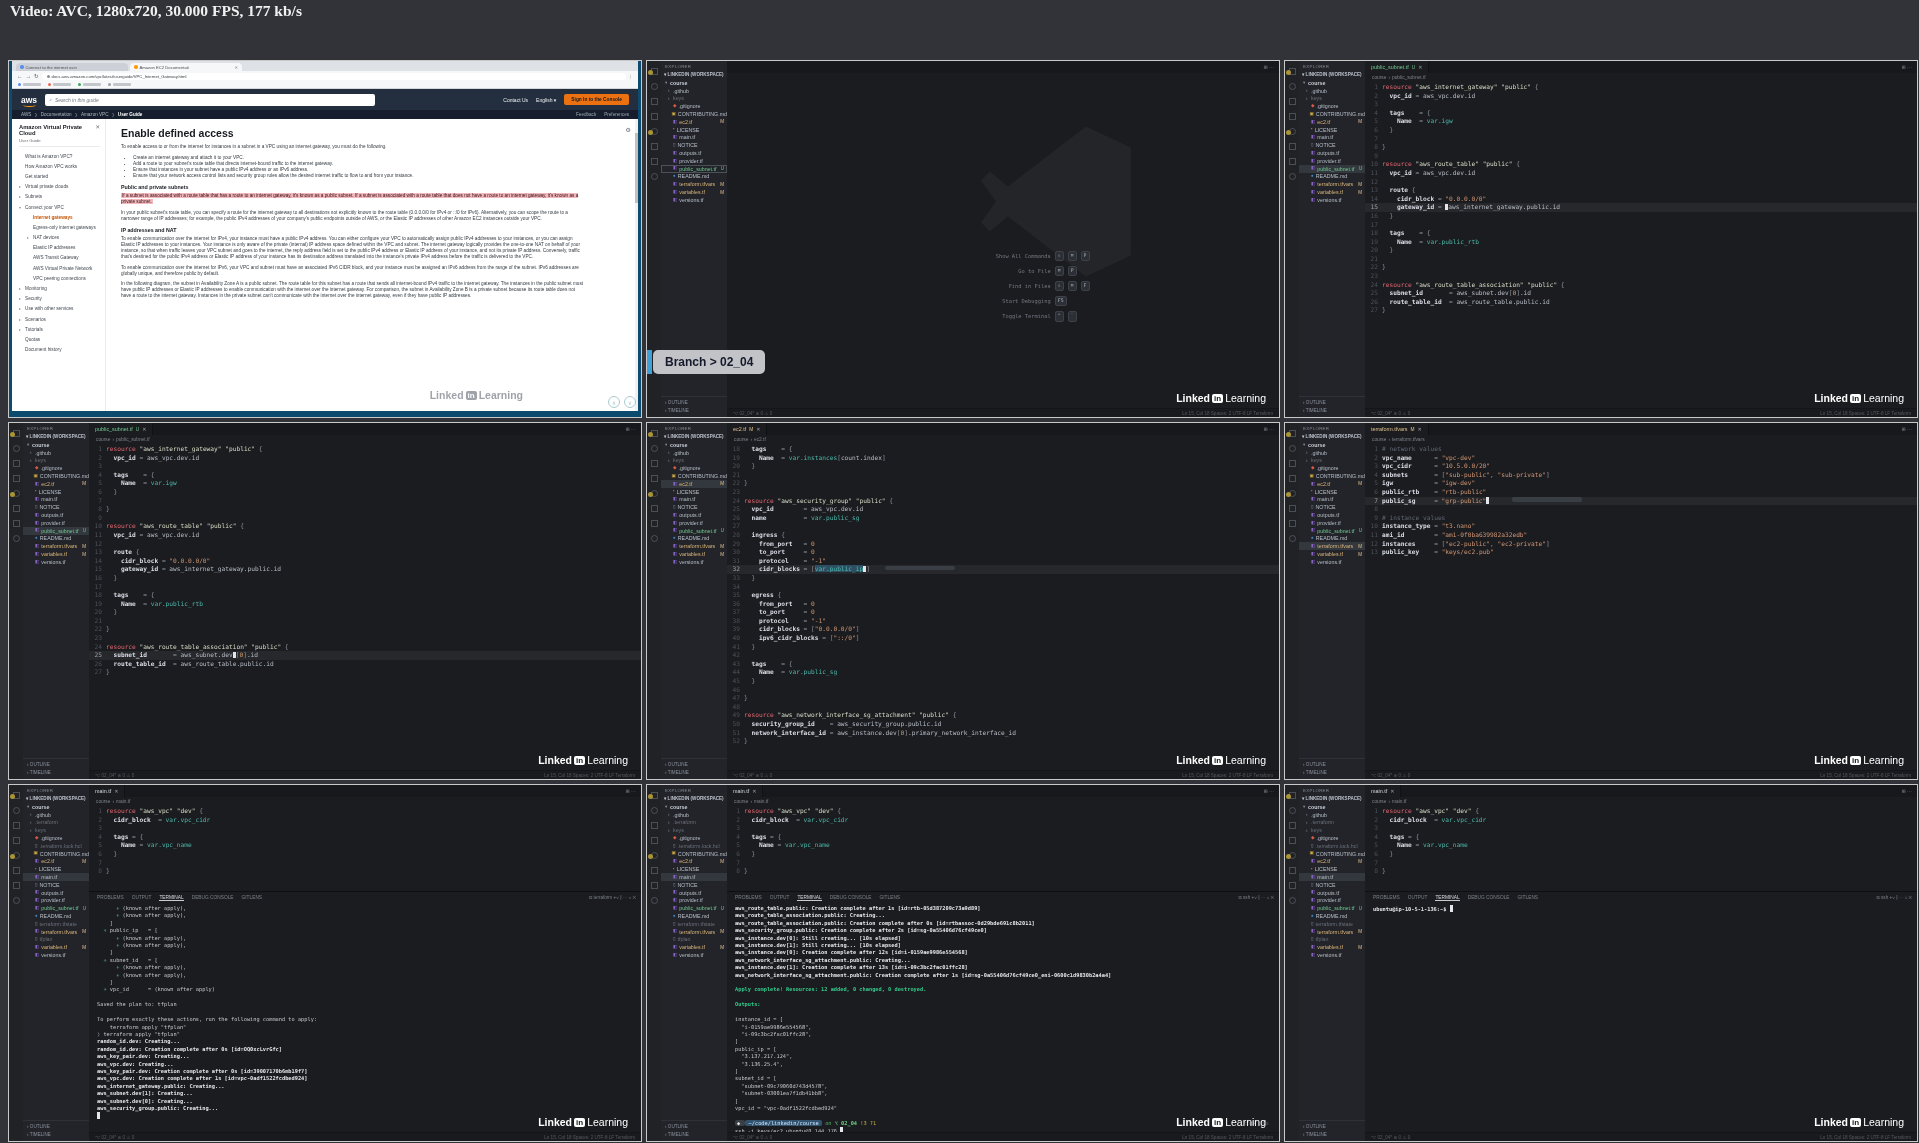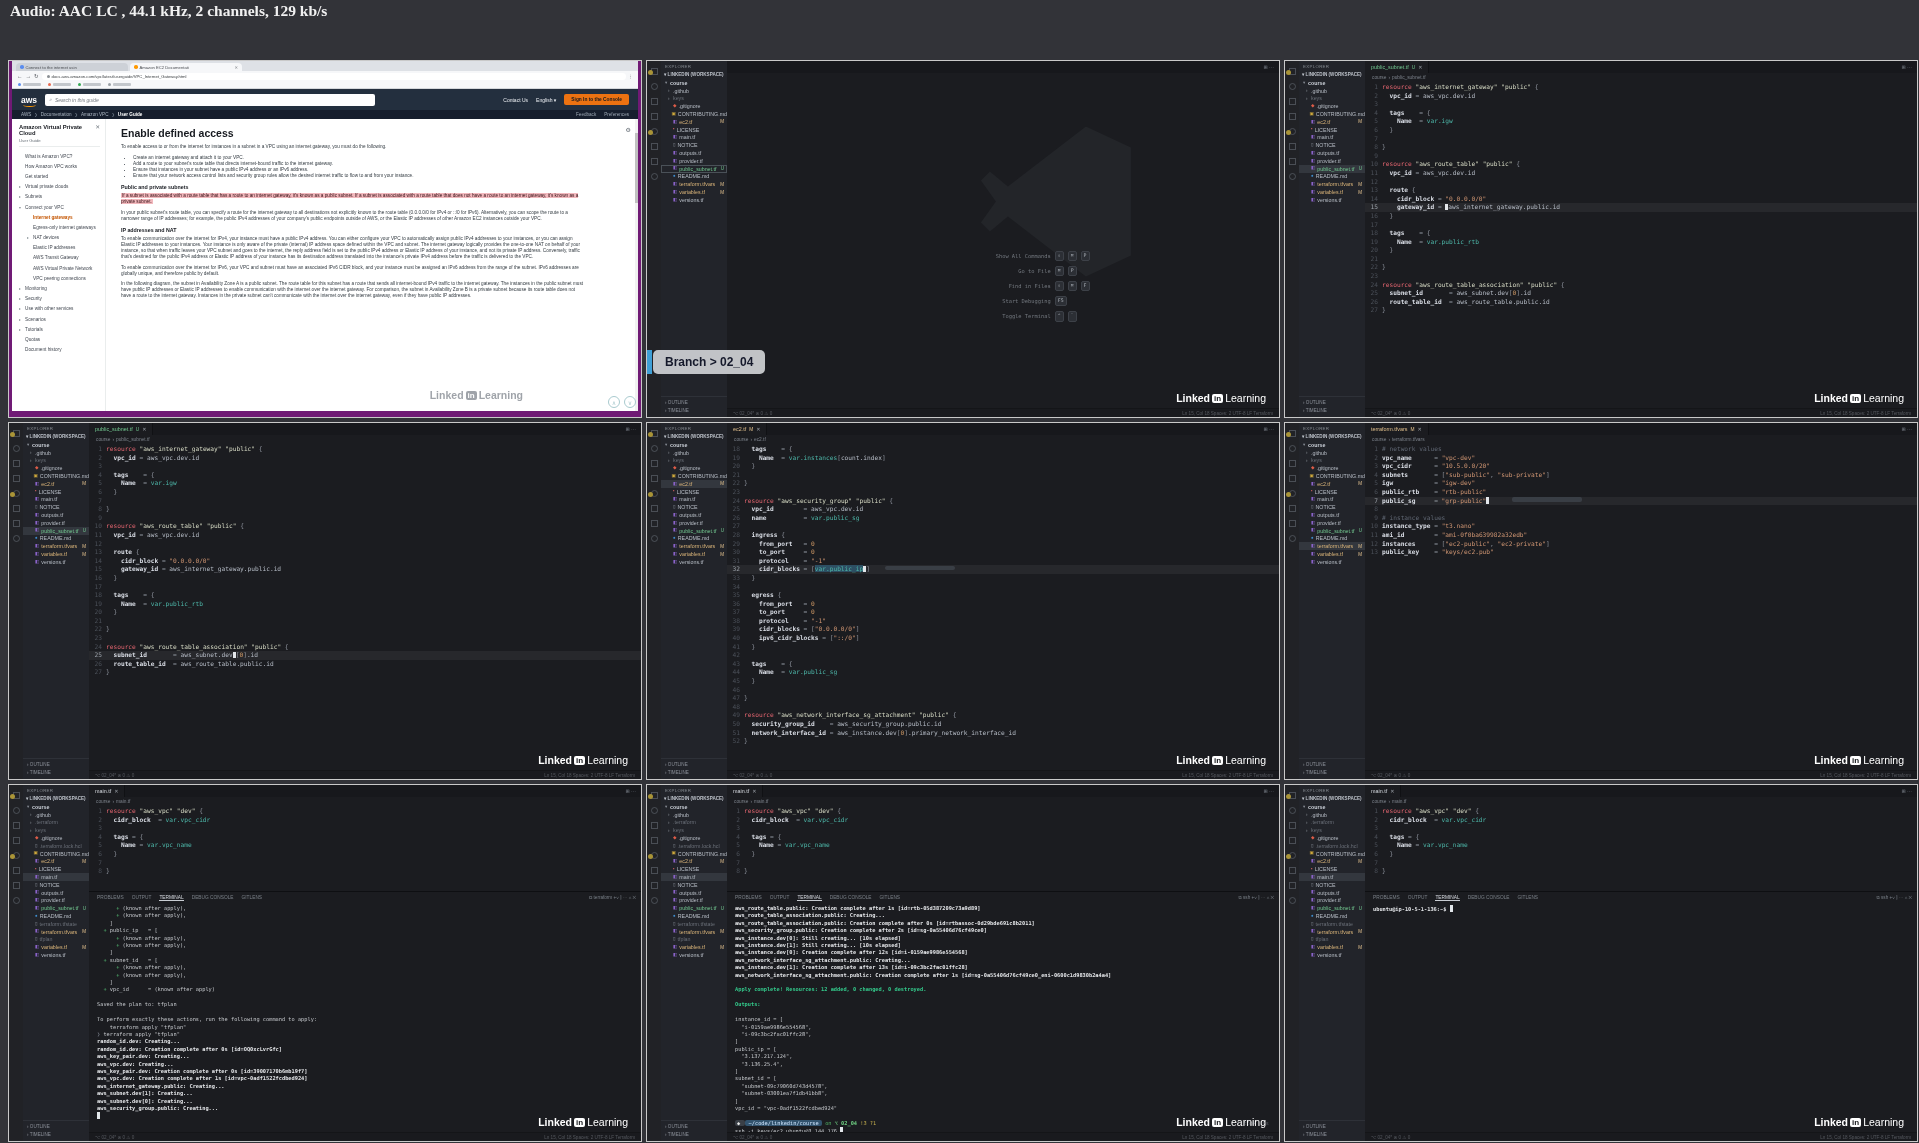--- a/index.html
+++ b/index.html
@@ -154,24 +154,24 @@
   .ascroll { position:absolute; right:0; top:0; width:3px; height:100%; background:#f1f1f1; }
   .ascroll i { position:absolute; top:14px; left:0; width:3px; height:70px; background:#c1c1c1; display:block; }
   .fcircles { position:absolute; right:5px; bottom:9px; display:flex; gap:4px; opacity:.6; z-index:45; }
   .fcircles span { width:12px; height:12px; border-radius:50%; border:1px solid #6fa7ae;
                    color:#6fa7ae; font-size:6px; display:flex; align-items:center; justify-content:center; }
 </style>
 </head>
 <body>
 
 <div class="sheet-header">
-  <div>Audio: AAC LC , 44.1 kHz, 2 channels, 129 kb/s</div>
+  <div>Video: AVC, 1280x720, 30.000 FPS, 177 kb/s</div>
 </div>
 
-<div class="cell" id="c1" style="left:8px;top:60px;background:#701a75;">
+<div class="cell" id="c1" style="left:8px;top:60px;background:#0c4a6e;">
   <div class="bwrap">
     <div class="bchrome">
       <div class="btabs">
         <div class="btab off">
           <span class="fav" style="background:#5b8def;"></span>
           <span>Connect to the internet usin</span>
         </div>
         <div class="btab on">
           <span class="fav" style="background:#ff9900;"></span>
           <span>Amazon EC2 Documentati</span>

